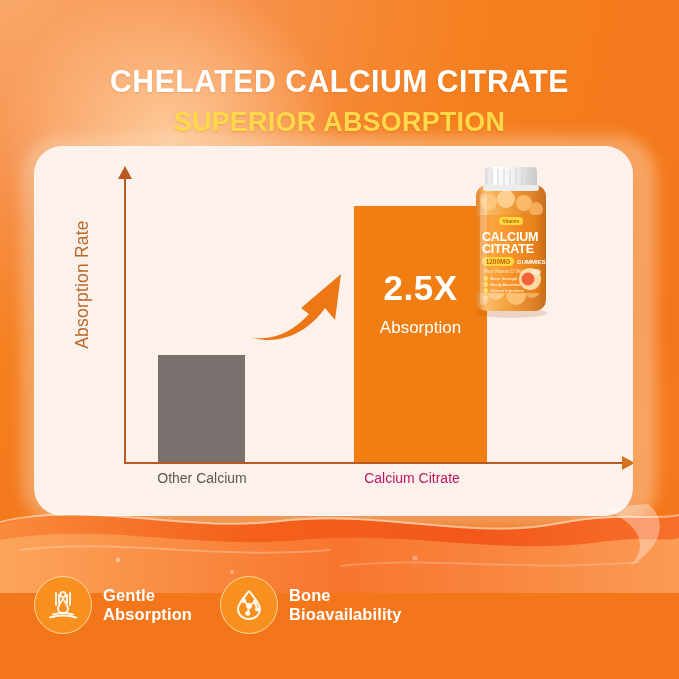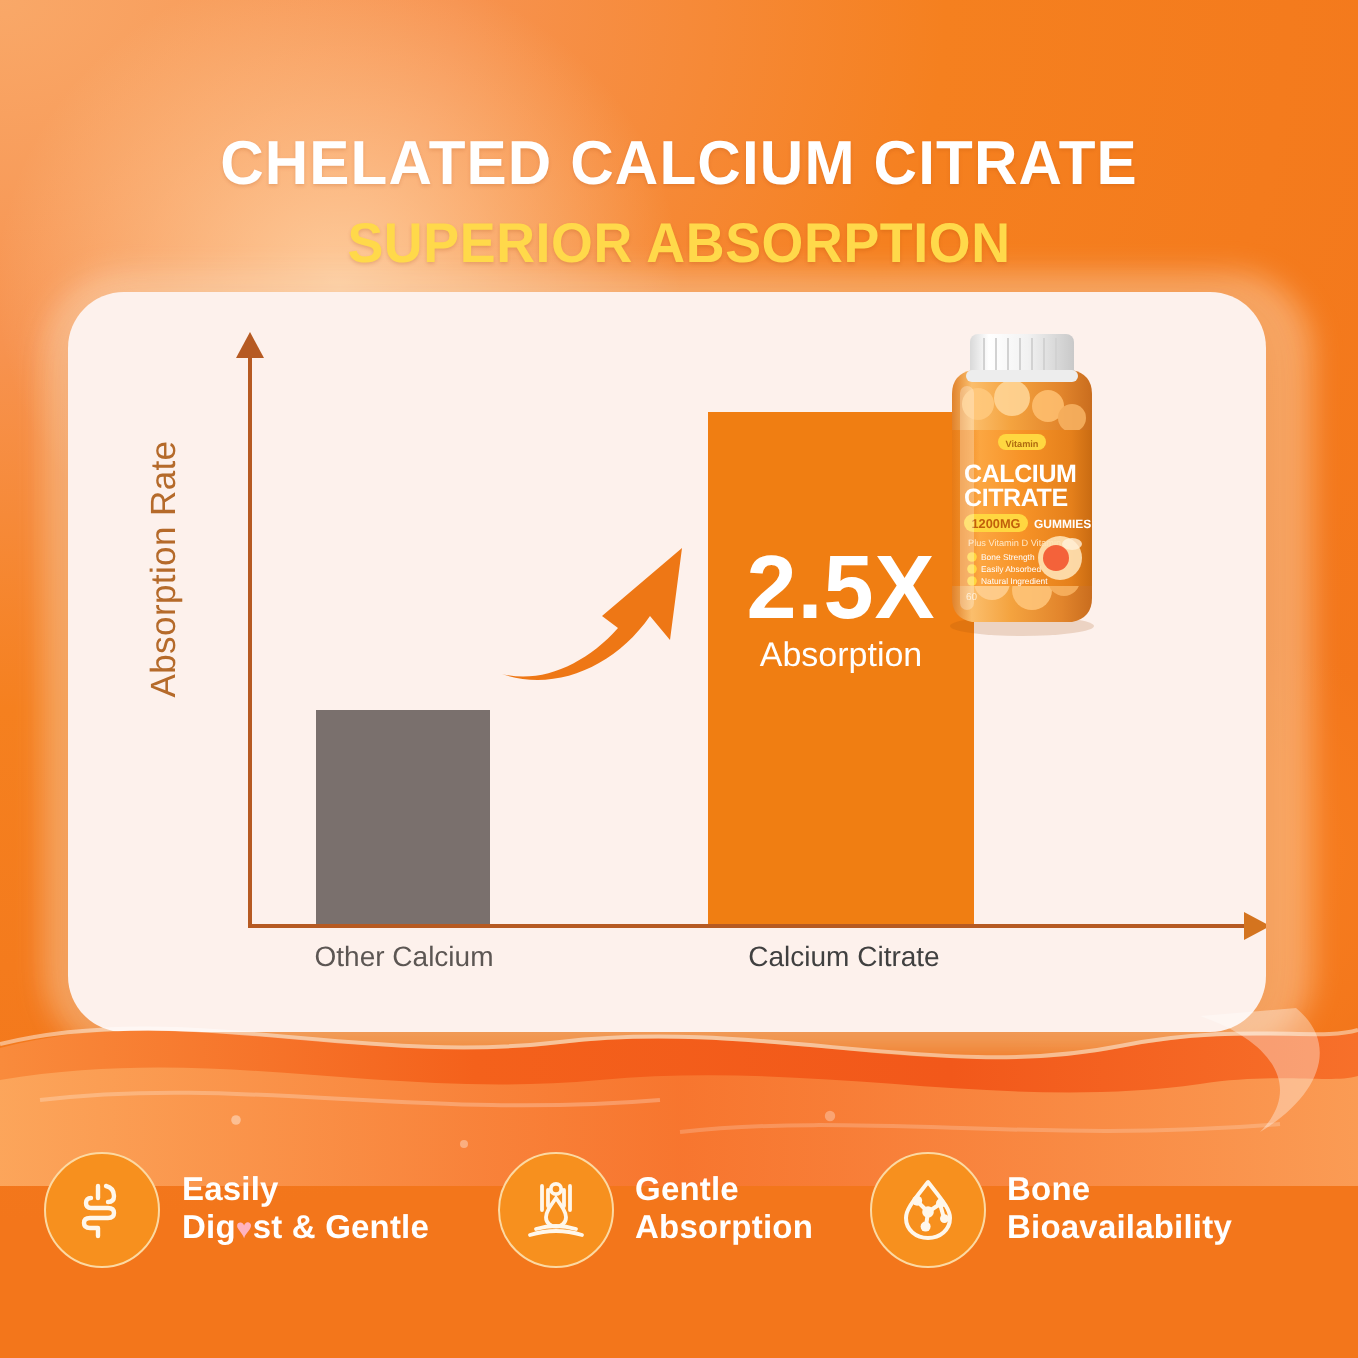--- a/index.html
+++ b/index.html
@@ -101,36 +101,36 @@
     background:#7A706D;
   }
   #bar-citrate {
     left:320px; width:133px; height:256px; top:60px;
     background:#F07E12;
   }
 
   #bar-value {
     position:absolute; left:320px; top:122px; width:133px;
     text-align:center;
-    font-size:45px; font-weight:bold; color:#FFFFFF;
+    font-size:35px; font-weight:bold; color:#FFFFFF;
     letter-spacing:.5px;
   }
   #bar-value-sub {
     position:absolute; left:320px; top:172px; width:133px;
     text-align:center;
     font-size:17px; color:#FFFFFF; font-weight:400;
   }
 
   
   .tick-label {
     position:absolute; top:324px;
     font-size:14px; text-align:center; white-space:nowrap;
   }
   #tick-other  { left:94px;  width:148px; color:#5C5653; }
-  #tick-citrate{ left:288px; width:200px; color:#404040; }
+  #tick-citrate{ left:278px; width:200px; color:#be185d; }
 
   
   #growth-arrow { position:absolute; left:215px; top:118px; width:100px; height:80px; }
 
   
   #bottle-wrap { position:absolute; left:456px; top:157px; width:110px; height:165px; z-index:5;text-align:center; }
 
   
   #wave { position:absolute; left:0; top:488px; width:679px; height:105px; z-index:5; }
 
@@ -307,35 +307,20 @@
   <path d="M20,62 C120,50 210,72 330,62" fill="none" stroke="rgba(255,255,255,.25)" stroke-width="2"></path>
   <path d="M340,78 C430,68 520,84 640,74" fill="none" stroke="rgba(255,255,255,.2)" stroke-width="2"></path>
   <path d="M600,20 C640,34 650,58 630,78 C660,60 670,34 648,16 Z" fill="rgba(255,255,255,.35)"></path>
   <circle cx="118" cy="72" r="2.4" fill="rgba(255,255,255,.4)"></circle>
   <circle cx="232" cy="84" r="2" fill="rgba(255,255,255,.35)"></circle>
   <circle cx="415" cy="70" r="2.6" fill="rgba(255,255,255,.3)"></circle>
 </svg>
 
 <div id="features">
 
-  <div class="feature" id="f0">
-    <div class="feature-badge">
-      <svg width="34" height="34" viewBox="0 0 34 34">
-        <g fill="none" stroke="#FFF7EB" stroke-width="2.2" stroke-linecap="round" stroke-linejoin="round">
-          <path d="M15,5 L15,11"></path>
-          <path d="M11.5,11 Q9,11 9,13.5 Q9,16 11.5,16 L20,16 Q23,16 23,18.5 Q23,21 20,21 L11,21 Q8,21 8,23.5 Q8,26 11,26 L15,26 L15,30"></path>
-          <path d="M19,5 Q23,6 23,10 Q23,13 20,13"></path>
-        </g>
-      </svg>
-    </div>
-    <div class="feature-text">
-      <span>Easily</span>
-      <span class="l2"><span>Dig</span><span class="heart">♥</span><span>st &amp; Gentle</span></span>
-    </div>
-  </div>
 
   <div class="feature" id="f1">
     <div class="feature-badge">
       <svg width="34" height="34" viewBox="0 0 34 34">
         <g fill="none" stroke="#FFF7EB" stroke-width="1.9" stroke-linecap="round">
           <line x1="10" y1="5" x2="10" y2="17"></line>
           <line x1="13" y1="7" x2="13" y2="15"></line>
           <line x1="21" y1="7" x2="21" y2="15"></line>
           <line x1="24" y1="5" x2="24" y2="17"></line>
           <circle cx="17" cy="6.5" r="2.6"></circle>

